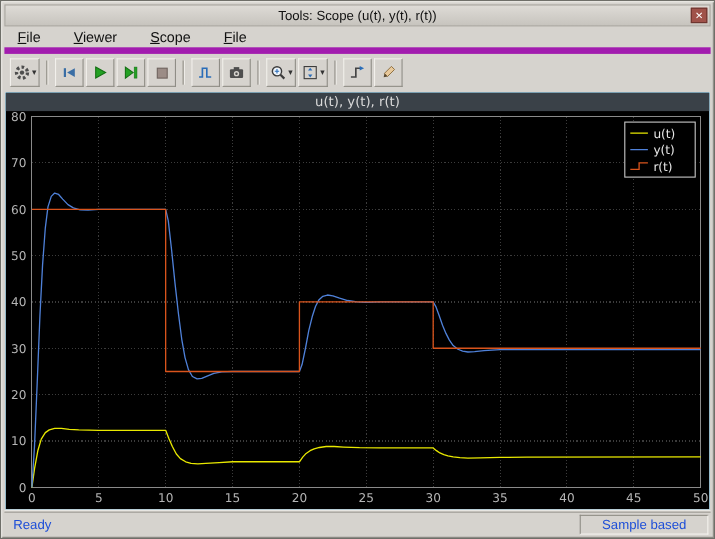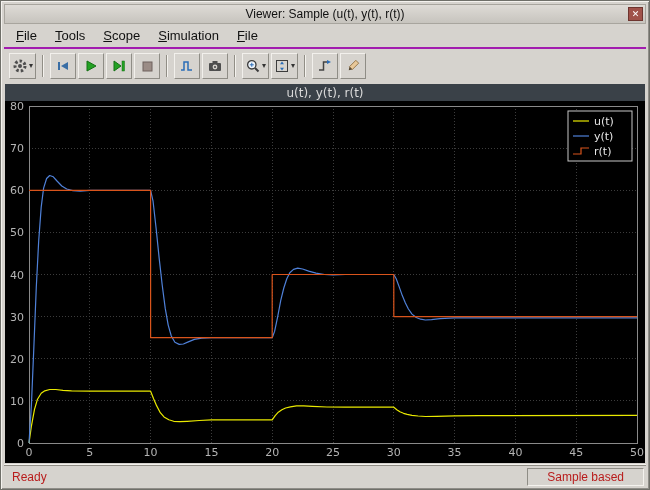--- a/index.html
+++ b/index.html
@@ -5,53 +5,52 @@
   * { margin:0; padding:0; box-sizing:border-box; }
   html,body { width:650px; height:490px; }
   body { font-family:"Liberation Sans","DejaVu Sans",sans-serif; background:#d6d3ce; }
   .window { width:650px; height:490px; background:#d6d3ce; border:1px solid #6f6f69;
             box-shadow: inset 1px 1px 0 #f4f2ee, inset -1px -1px 0 #8f8d88;
             display:flex; flex-direction:column; padding:3px; }
   .titlebar { height:20px; flex:0 0 20px; position:relative; display:flex; align-items:center; justify-content:center;
               background:linear-gradient(#dedbd6,#c7c4be); border:1px solid #a8a59e; font-size:12px; color:#111; }
   .close-btn { position:absolute; right:2px; top:2px; width:15px; height:14px; background:#a0524a; color:#fff;
                font-size:9px; line-height:12px; text-align:center; border:1px solid #6e352f; }
-  .menubar { height:25px; flex:0 0 25px; display:flex; align-items:center; padding:0 4px; gap:2px;
-             border-bottom:2px solid #a21caf; font-size:13px; color:#111; }
+  .menubar { height:25px; flex:0 0 25px; display:flex; align-items:center; padding:0 4px; gap:14px;
+             border-bottom:6px solid #a21caf; font-size:13px; color:#111; }
   .menu-item { padding:3px 8px; display:inline-block; }
   .menu-item::first-letter { text-decoration:underline; }
   .toolbar { height:33px; flex:0 0 33px; display:flex; align-items:center; padding:2px 5px; gap:2px; }
   .tb { height:26px; min-width:26px; display:flex; align-items:center; justify-content:center; gap:1px;
         background:#d6d3ce; border:1px solid; border-color:#f2f0ec #8f8d86 #8f8d86 #f2f0ec; padding:0 2px; }
   .dd { font-size:8px; color:#333; }
   .tb-div { width:2px; height:22px; border-left:1px solid #918e86; border-right:1px solid #f4f2ee; margin:0 4px; }
   .plot-region { flex:1 1 auto; margin:2px 1px; background:#7dd3fc; overflow:hidden; }
   svg text { font-family:"DejaVu Sans",sans-serif; }
-  .statusbar { height:21px; flex:0 0 21px; display:flex; align-items:center; font-size:12px; color:#b91c1c;
+  .statusbar { height:21px; flex:0 0 21px; display:flex; align-items:center; font-size:12px; color:#1d4ed8;
                padding:1px 2px 0 2px; gap:3px; border-top:1px solid #918e86; box-shadow:0 -1px 0 #f4f2ee; }
   .status-left { flex:1; padding:1px 6px; }
   .status-panel { border:1px solid; border-color:#8f8d86 #f4f2ee #f4f2ee #8f8d86; padding:1px 19px; white-space:nowrap; }
 </style>
 </head>
 <body>
 
 <div class="window">
 
   <div class="titlebar">
-    <span>Viewer: Sample (u(t), y(t), r(t))</span>
+    <span>Tools: Scope (u(t), y(t), r(t))</span>
     <div class="close-btn">
       <span>✕</span>
     </div>
   </div>
 
   <div class="menubar">
     <span class="menu-item">File</span>
-    <span class="menu-item">Tools</span>
+    <span class="menu-item">Viewer</span>
     <span class="menu-item">Scope</span>
-    <span class="menu-item">Simulation</span>
     <span class="menu-item">File</span>
   </div>
 
   <div class="toolbar">
     <div class="tb">
       <svg width="16" height="16">
         <circle cx="8" cy="8" r="5" fill="none" stroke="#4e4e4e" stroke-width="3" stroke-dasharray="2.4 2.1"></circle>
         <circle cx="8" cy="8" r="2" fill="#4e4e4e"></circle>
       </svg>
       <span class="dd">▾</span>

